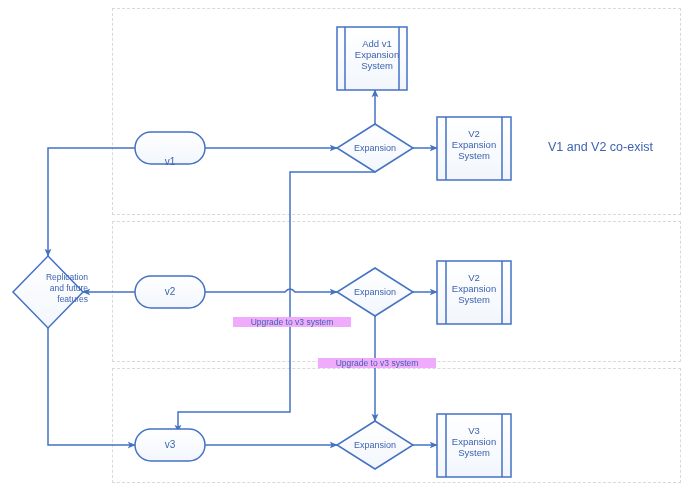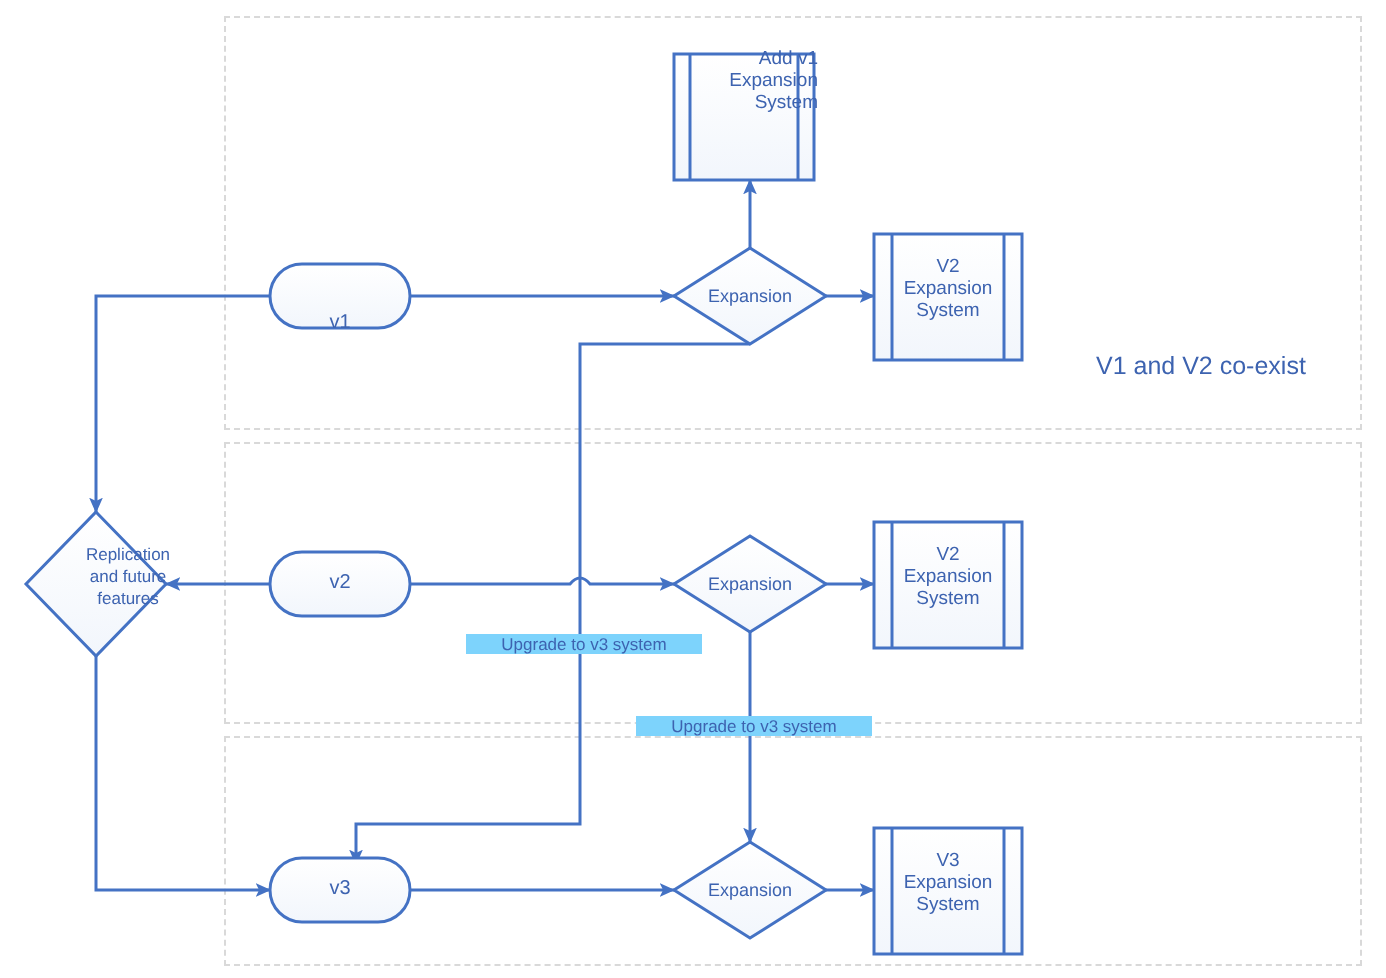--- a/index.html
+++ b/index.html
@@ -30,21 +30,21 @@
     position:absolute;
     color:#3d63b0;
     text-align:center;
     line-height:1.18;
     pointer-events:none;
     white-space:pre-line;
   }
   .lbl-node{font-size:10px;}
   .lbl-db{font-size:9.5px;}
   .lbl-dec{font-size:9px;}
-  .lbl-edge{font-size:8.5px;color:#3d63b0;background:#7dd3fc;padding:0 2px;}
+  .lbl-edge{font-size:8.5px;color:#3d63b0;background:#f0abfc;padding:0 2px;}
   .lbl-note{font-size:12.5px;color:#3d63b0;}
   .lbl-repl{font-size:8.5px;line-height:1.3;}
 </style>
 </head>
 <body>
 
 <div id="canvas">
 
   <div class="lane" style="left:112px;  top:8px;   width:569px; height:207px;"></div>
   <div class="lane" style="left:112px;  top:221px; width:569px; height:141px;"></div>
@@ -121,51 +121,51 @@
 
       <g>
         <rect x="437" y="414" width="74" height="63" fill="url(#gFill)"></rect>
         <line x1="446" y1="414" x2="446" y2="477"></line>
         <line x1="502" y1="414" x2="502" y2="477"></line>
       </g>
 
     </g>
   </svg>
 
-  <div class="lbl lbl-repl" style="left:24px; top:272px; width:80px;">Replication
+  <div class="lbl lbl-repl" style="left:8px; top:272px; width:80px;text-align:right;">Replication
 and future
 features</div>
 
   <div class="lbl lbl-node" style="left:135px; top:156px; width:70px;">v1</div>
 
   <div class="lbl lbl-node" style="left:135px; top:286px; width:70px;">v2</div>
 
   <div class="lbl lbl-node" style="left:135px; top:439px; width:70px;">v3</div>
 
   <div class="lbl lbl-dec" style="left:337px; top:143px; width:76px;">Expansion</div>
 
   <div class="lbl lbl-dec" style="left:337px; top:287px; width:76px;">Expansion</div>
 
   <div class="lbl lbl-dec" style="left:337px; top:440px; width:76px;">Expansion</div>
 
-  <div class="lbl lbl-db" style="left:345px; top:24px; width:64px;text-align:right;">Add v1
+  <div class="lbl lbl-db" style="left:345px; top:38px; width:64px;">Add v1
 Expansion
 System</div>
 
   <div class="lbl lbl-db" style="left:446px; top:128px; width:56px;">V2
 Expansion
 System</div>
 
   <div class="lbl lbl-db" style="left:446px; top:272px; width:56px;">V2
 Expansion
 System</div>
 
   <div class="lbl lbl-db" style="left:446px; top:425px; width:56px;">V3
 Expansion
 System</div>
 
   <div class="lbl lbl-edge" style="left:233px; top:317px; width:114px;">Upgrade to v3 system</div>
 
   <div class="lbl lbl-edge" style="left:318px; top:358px; width:114px;">Upgrade to v3 system</div>
 
-  <div class="lbl lbl-note" style="left:548px; top:140px; width:130px; text-align:left;margin-top:36px;">V1 and V2 co-exist</div>
+  <div class="lbl lbl-note" style="left:548px; top:140px; width:130px; text-align:left;">V1 and V2 co-exist</div>
 
 </div>
 
 </body></html>

